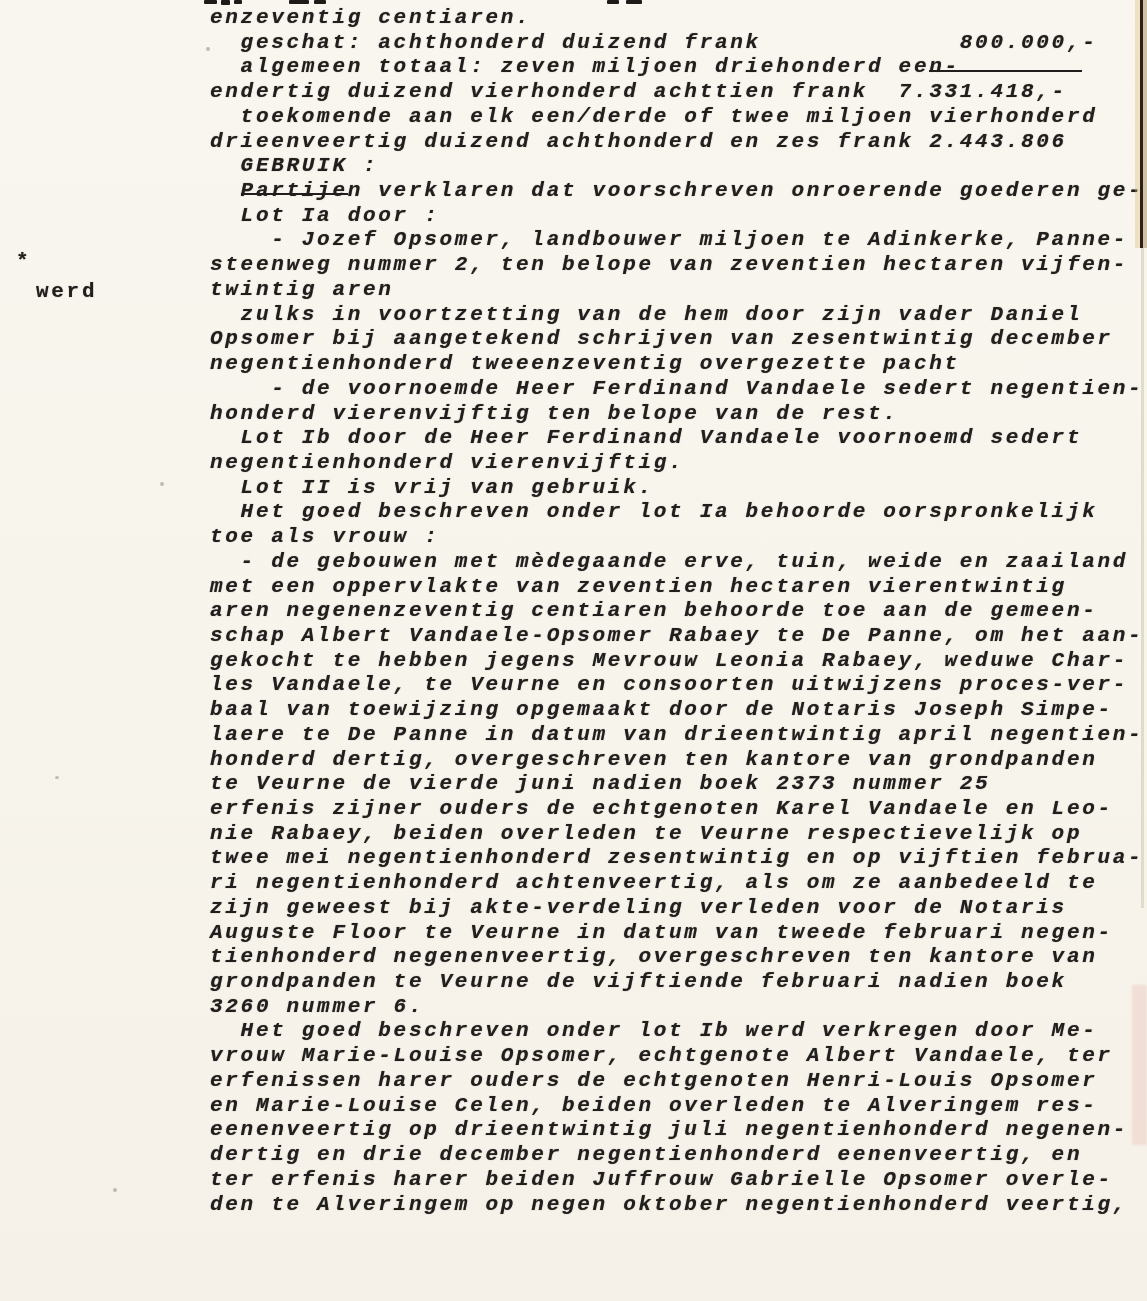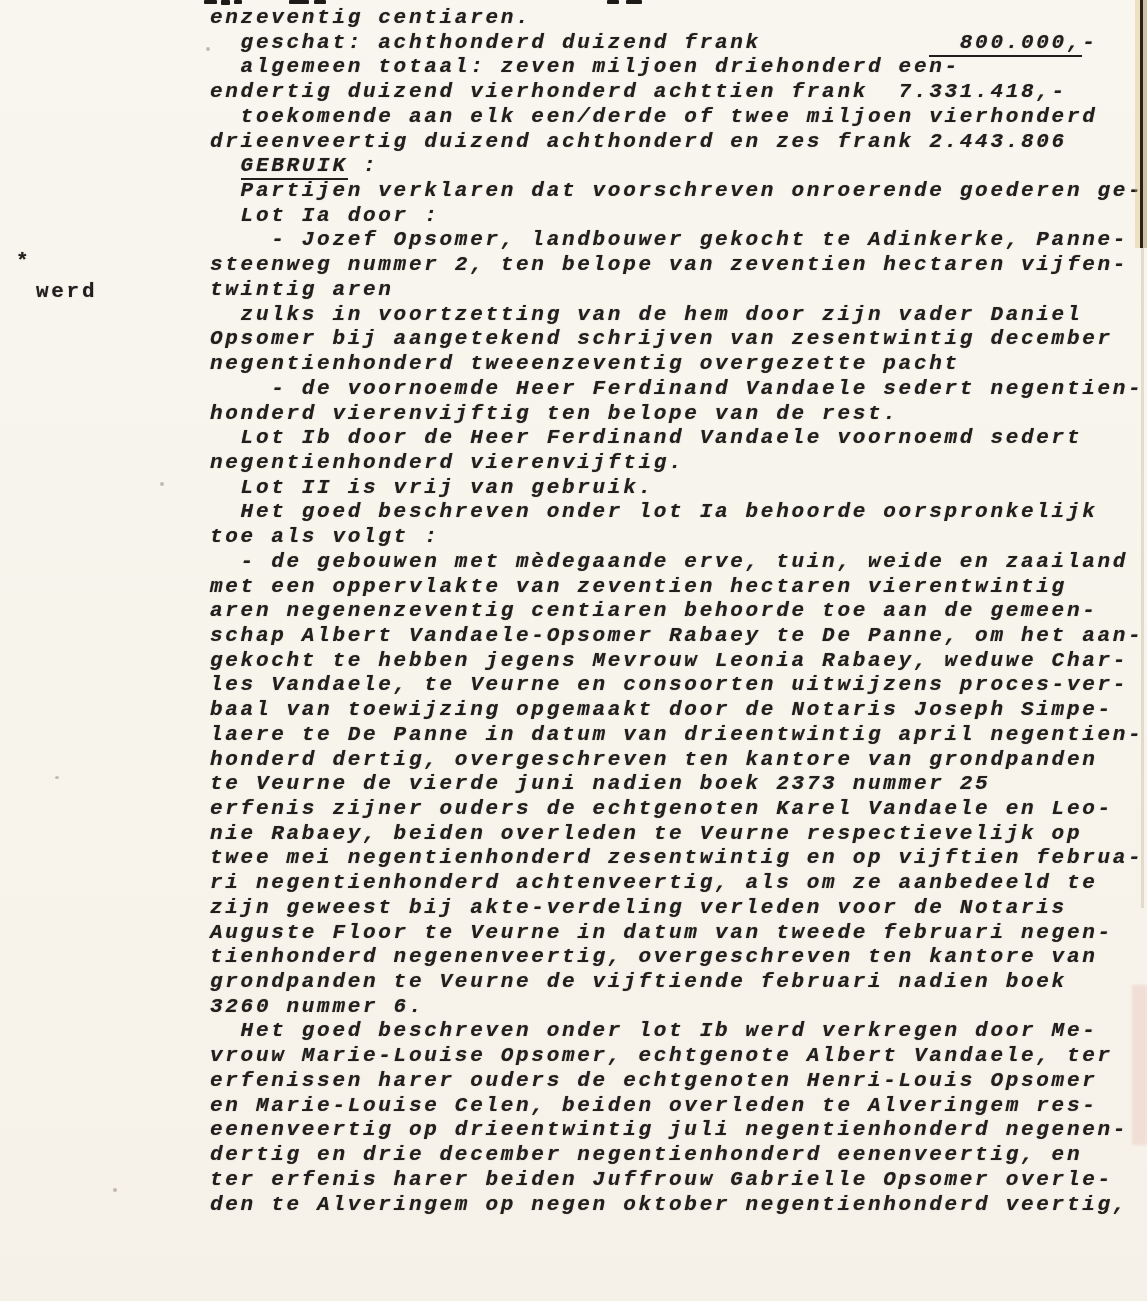--- a/index.html
+++ b/index.html
@@ -17,21 +17,21 @@
   .doc-text{
     position:absolute;left:210px;top:6px;right:0;
     font-size:21px;line-height:24.72px;
     letter-spacing:2.7px;
     font-weight:700;
     color:#211f1d;
     text-shadow:0 0 1px rgba(32,30,26,0.55);
     font-style:italic;
   }
   .doc-text .line{white-space:pre;height:24.72px;}
-  .doc-text .u{border-bottom:2.5px solid #211f1d;padding-bottom:1px;}
+  .doc-text .u{border-bottom:2.5px solid #211f1d;padding-bottom:16px;}
   .margin-note{
     position:absolute;
     font-size:21px;line-height:24px;letter-spacing:2.7px;
     font-weight:700;color:#211f1d;
     text-shadow:0 0 1px rgba(32,30,26,0.55);
     white-space:pre;
   }
   .margin-asterisk{left:16px;top:250px;}
   .margin-werd{left:36px;top:280px;}
   
@@ -63,33 +63,33 @@
   <div class="doc-text" id="doc-text">
       <div class="line"><span>enzeventig centiaren.</span></div>
       <div class="line"><span>  geschat: achthonderd duizend frank           </span><span class="u">  800.000,</span><span>-</span></div>
       <div class="line"><span>  algemeen totaal: zeven miljoen driehonderd een-</span></div>
       <div class="line"><span>endertig duizend vierhonderd achttien frank  7.331.418,-</span></div>
       <div class="line"><span>  toekomende aan elk een/derde of twee miljoen vierhonderd</span></div>
       <div class="line"><span>drieenveertig duizend achthonderd en zes frank </span><span>2.443.806</span></div>
       <div class="line"><span>  </span><span class="u">GEBRUIK</span><span> :</span></div>
       <div class="line"><span>  Partijen verklaren dat voorschreven onroerende goederen ge-</span></div>
       <div class="line"><span>  Lot Ia door :</span></div>
-      <div class="line"><span>    - Jozef Opsomer, landbouwer gekocht te Adinkerke, Panne-</span></div>
+      <div class="line"><span>    - Jozef Opsomer, landbouwer miljoen te Adinkerke, Panne-</span></div>
       <div class="line"><span>steenweg nummer 2, ten belope van zeventien hectaren vijfen-</span></div>
       <div class="line"><span>twintig aren</span></div>
       <div class="line"><span>  zulks in voortzetting van de hem door zijn vader Daniel</span></div>
       <div class="line"><span>Opsomer bij aangetekend schrijven van zesentwintig december</span></div>
       <div class="line"><span>negentienhonderd tweeenzeventig overgezette pacht</span></div>
       <div class="line"><span>    - de voornoemde Heer Ferdinand Vandaele sedert negentien-</span></div>
       <div class="line"><span>honderd vierenvijftig ten belope van de rest.</span></div>
       <div class="line"><span>  Lot Ib door de Heer Ferdinand Vandaele voornoemd sedert</span></div>
       <div class="line"><span>negentienhonderd vierenvijftig.</span></div>
       <div class="line"><span>  Lot II is vrij van gebruik.</span></div>
       <div class="line"><span>  Het goed beschreven onder lot Ia behoorde oorspronkelijk</span></div>
-      <div class="line"><span>toe als volgt :</span></div>
+      <div class="line"><span>toe als vrouw :</span></div>
       <div class="line"><span>  - de gebouwen met mèdegaande erve, tuin, weide en zaailand</span></div>
       <div class="line"><span>met een oppervlakte van zeventien hectaren vierentwintig</span></div>
       <div class="line"><span>aren negenenzeventig centiaren behoorde toe aan de gemeen-</span></div>
       <div class="line"><span>schap Albert Vandaele-Opsomer Rabaey te De Panne, om het aan-</span></div>
       <div class="line"><span>gekocht te hebben jegens Mevrouw Leonia Rabaey, weduwe Char-</span></div>
       <div class="line"><span>les Vandaele, te Veurne en consoorten uitwijzens proces-ver-</span></div>
       <div class="line"><span>baal van toewijzing opgemaakt door de Notaris Joseph Simpe-</span></div>
       <div class="line"><span>laere te De Panne in datum van drieentwintig april negentien-</span></div>
       <div class="line"><span>honderd dertig, overgeschreven ten kantore van grondpanden</span></div>
       <div class="line"><span>te Veurne de vierde juni nadien boek 2373 nummer 25</span></div>

